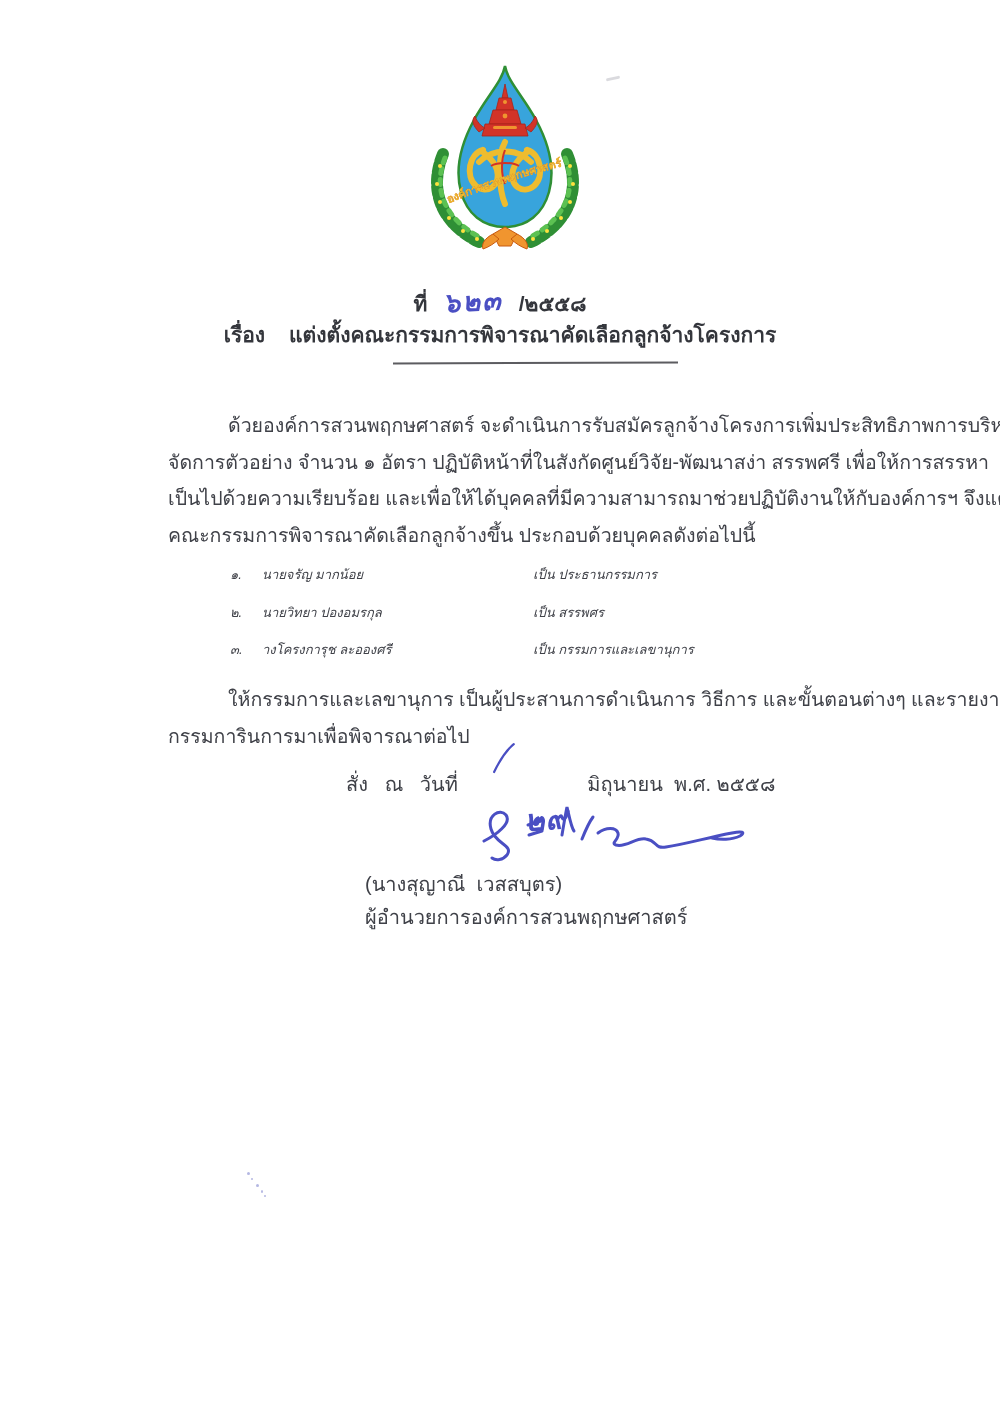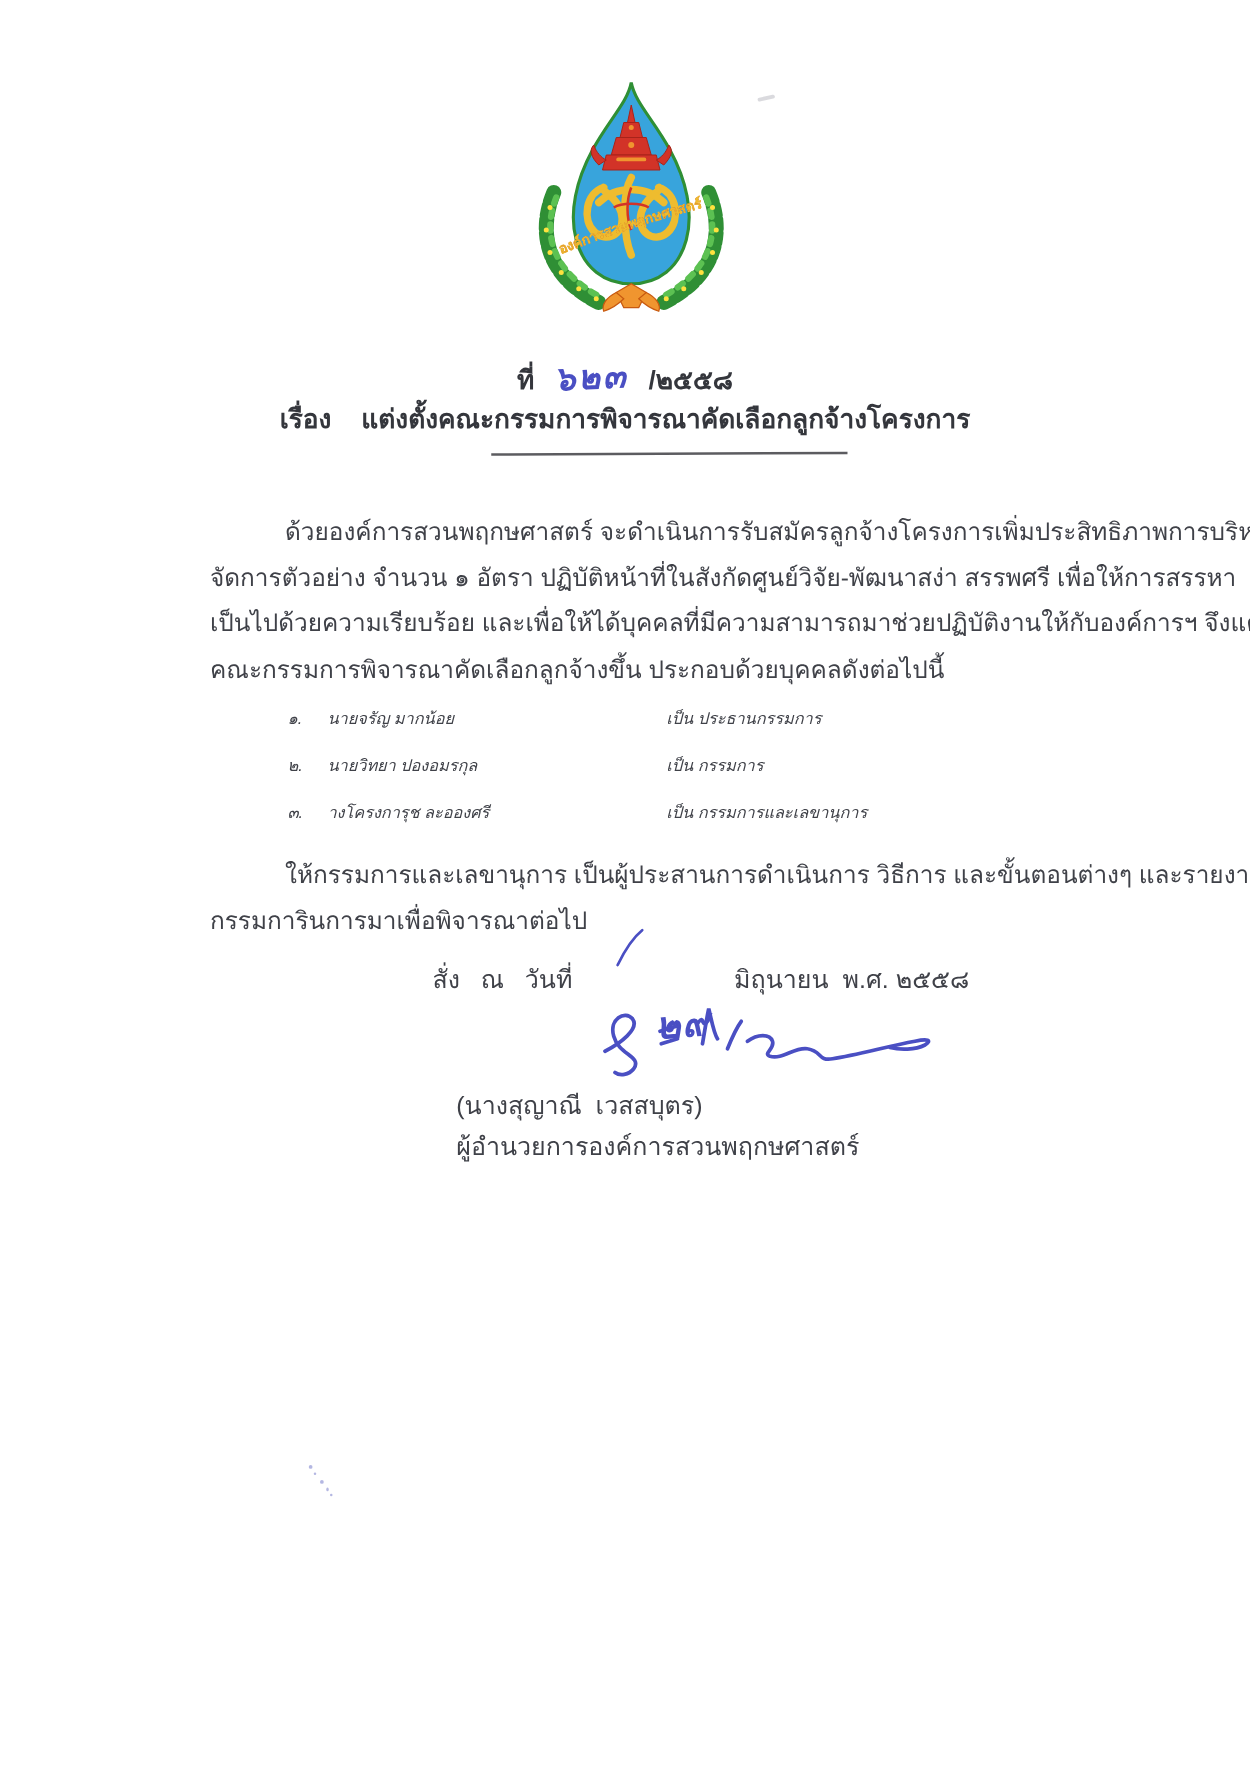--- a/index.html
+++ b/index.html
@@ -156,21 +156,21 @@
     <div class="line">คณะกรรมการพิจารณาคัดเลือกลูกจ้างขึ้น ประกอบด้วยบุคคลดังต่อไปนี้</div>
   </div>
 
   <div class="committee">
     <div class="row">
       <span class="no">๑.</span><span>นายจรัญ  มากน้อย</span>
       <span class="role">เป็น ประธานกรรมการ</span>
     </div>
     <div class="row">
       <span class="no">๒.</span><span>นายวิทยา  ปองอมรกุล</span>
-      <span class="role">เป็น กรรมการ</span>
+      <span class="role">เป็น สรรพศร</span>
     </div>
     <div class="row">
       <span class="no">๓.</span><span>างโครงการุช  ละอองศรี</span>
       <span class="role">เป็น กรรมการและเลขานุการ</span>
     </div>
   </div>
 
   <div class="para para2">
     <div class="line indent">ให้กรรมการและเลขานุการ  เป็นผู้ประสานการดำเนินการ  วิธีการ  และขั้นตอนต่างๆ และรายงานผล</div>
     <div class="line">กรรมการินการมาเพื่อพิจารณาต่อไป</div>

